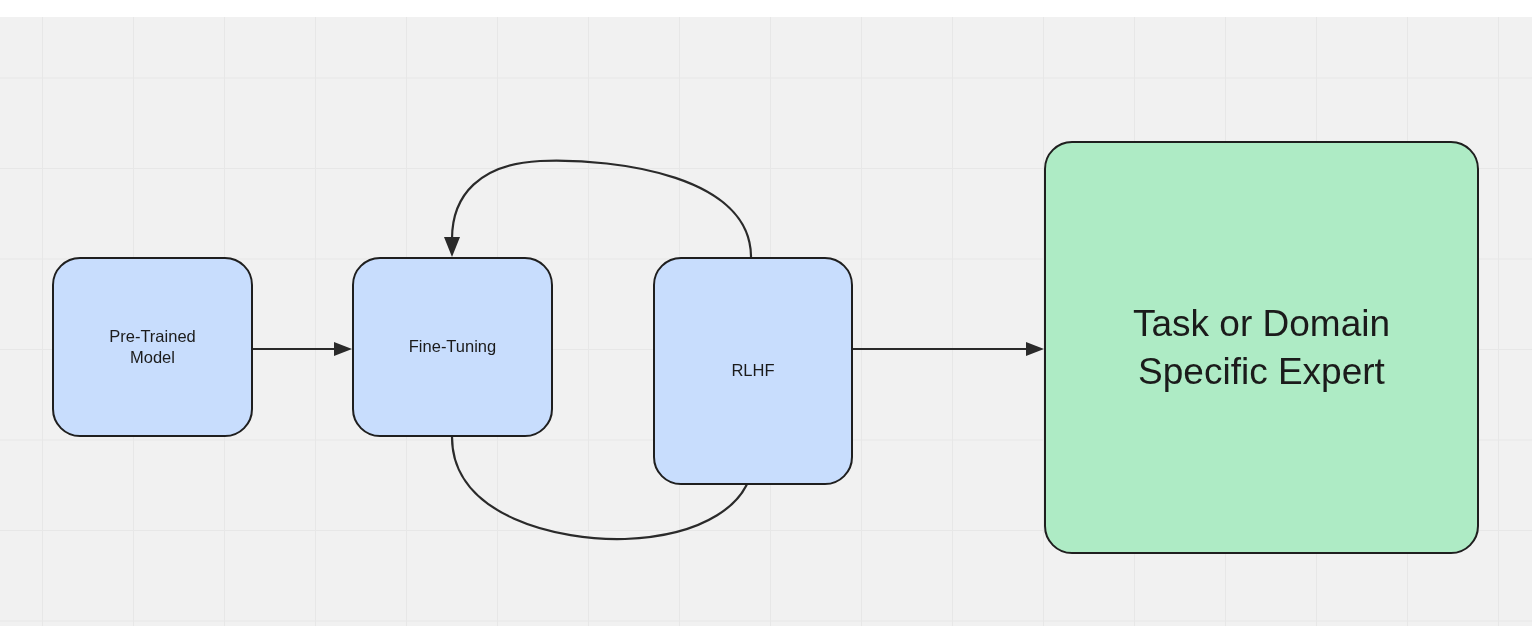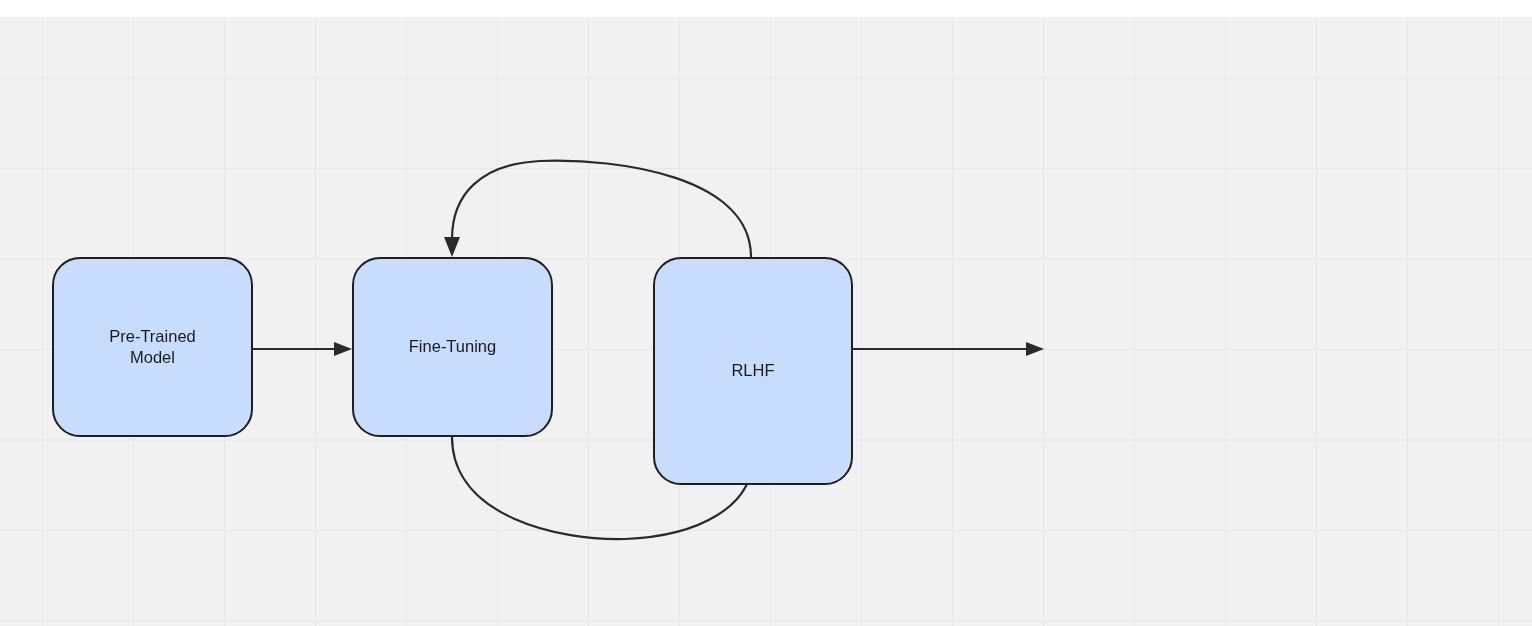--- a/index.html
+++ b/index.html
@@ -93,14 +93,16 @@
     </g>
   </svg>
 
   <div class="node node-blue" id="n-pretrained">Pre-Trained
 Model</div>
 
   <div class="node node-blue" id="n-finetune">Fine-Tuning</div>
 
   <div class="node node-blue" id="n-rlhf">RLHF</div>
 
+  <div class="node node-green" id="n-expert">Task or Domain
+Specific Expert</div>
 
 </div>
 
 </body></html>

